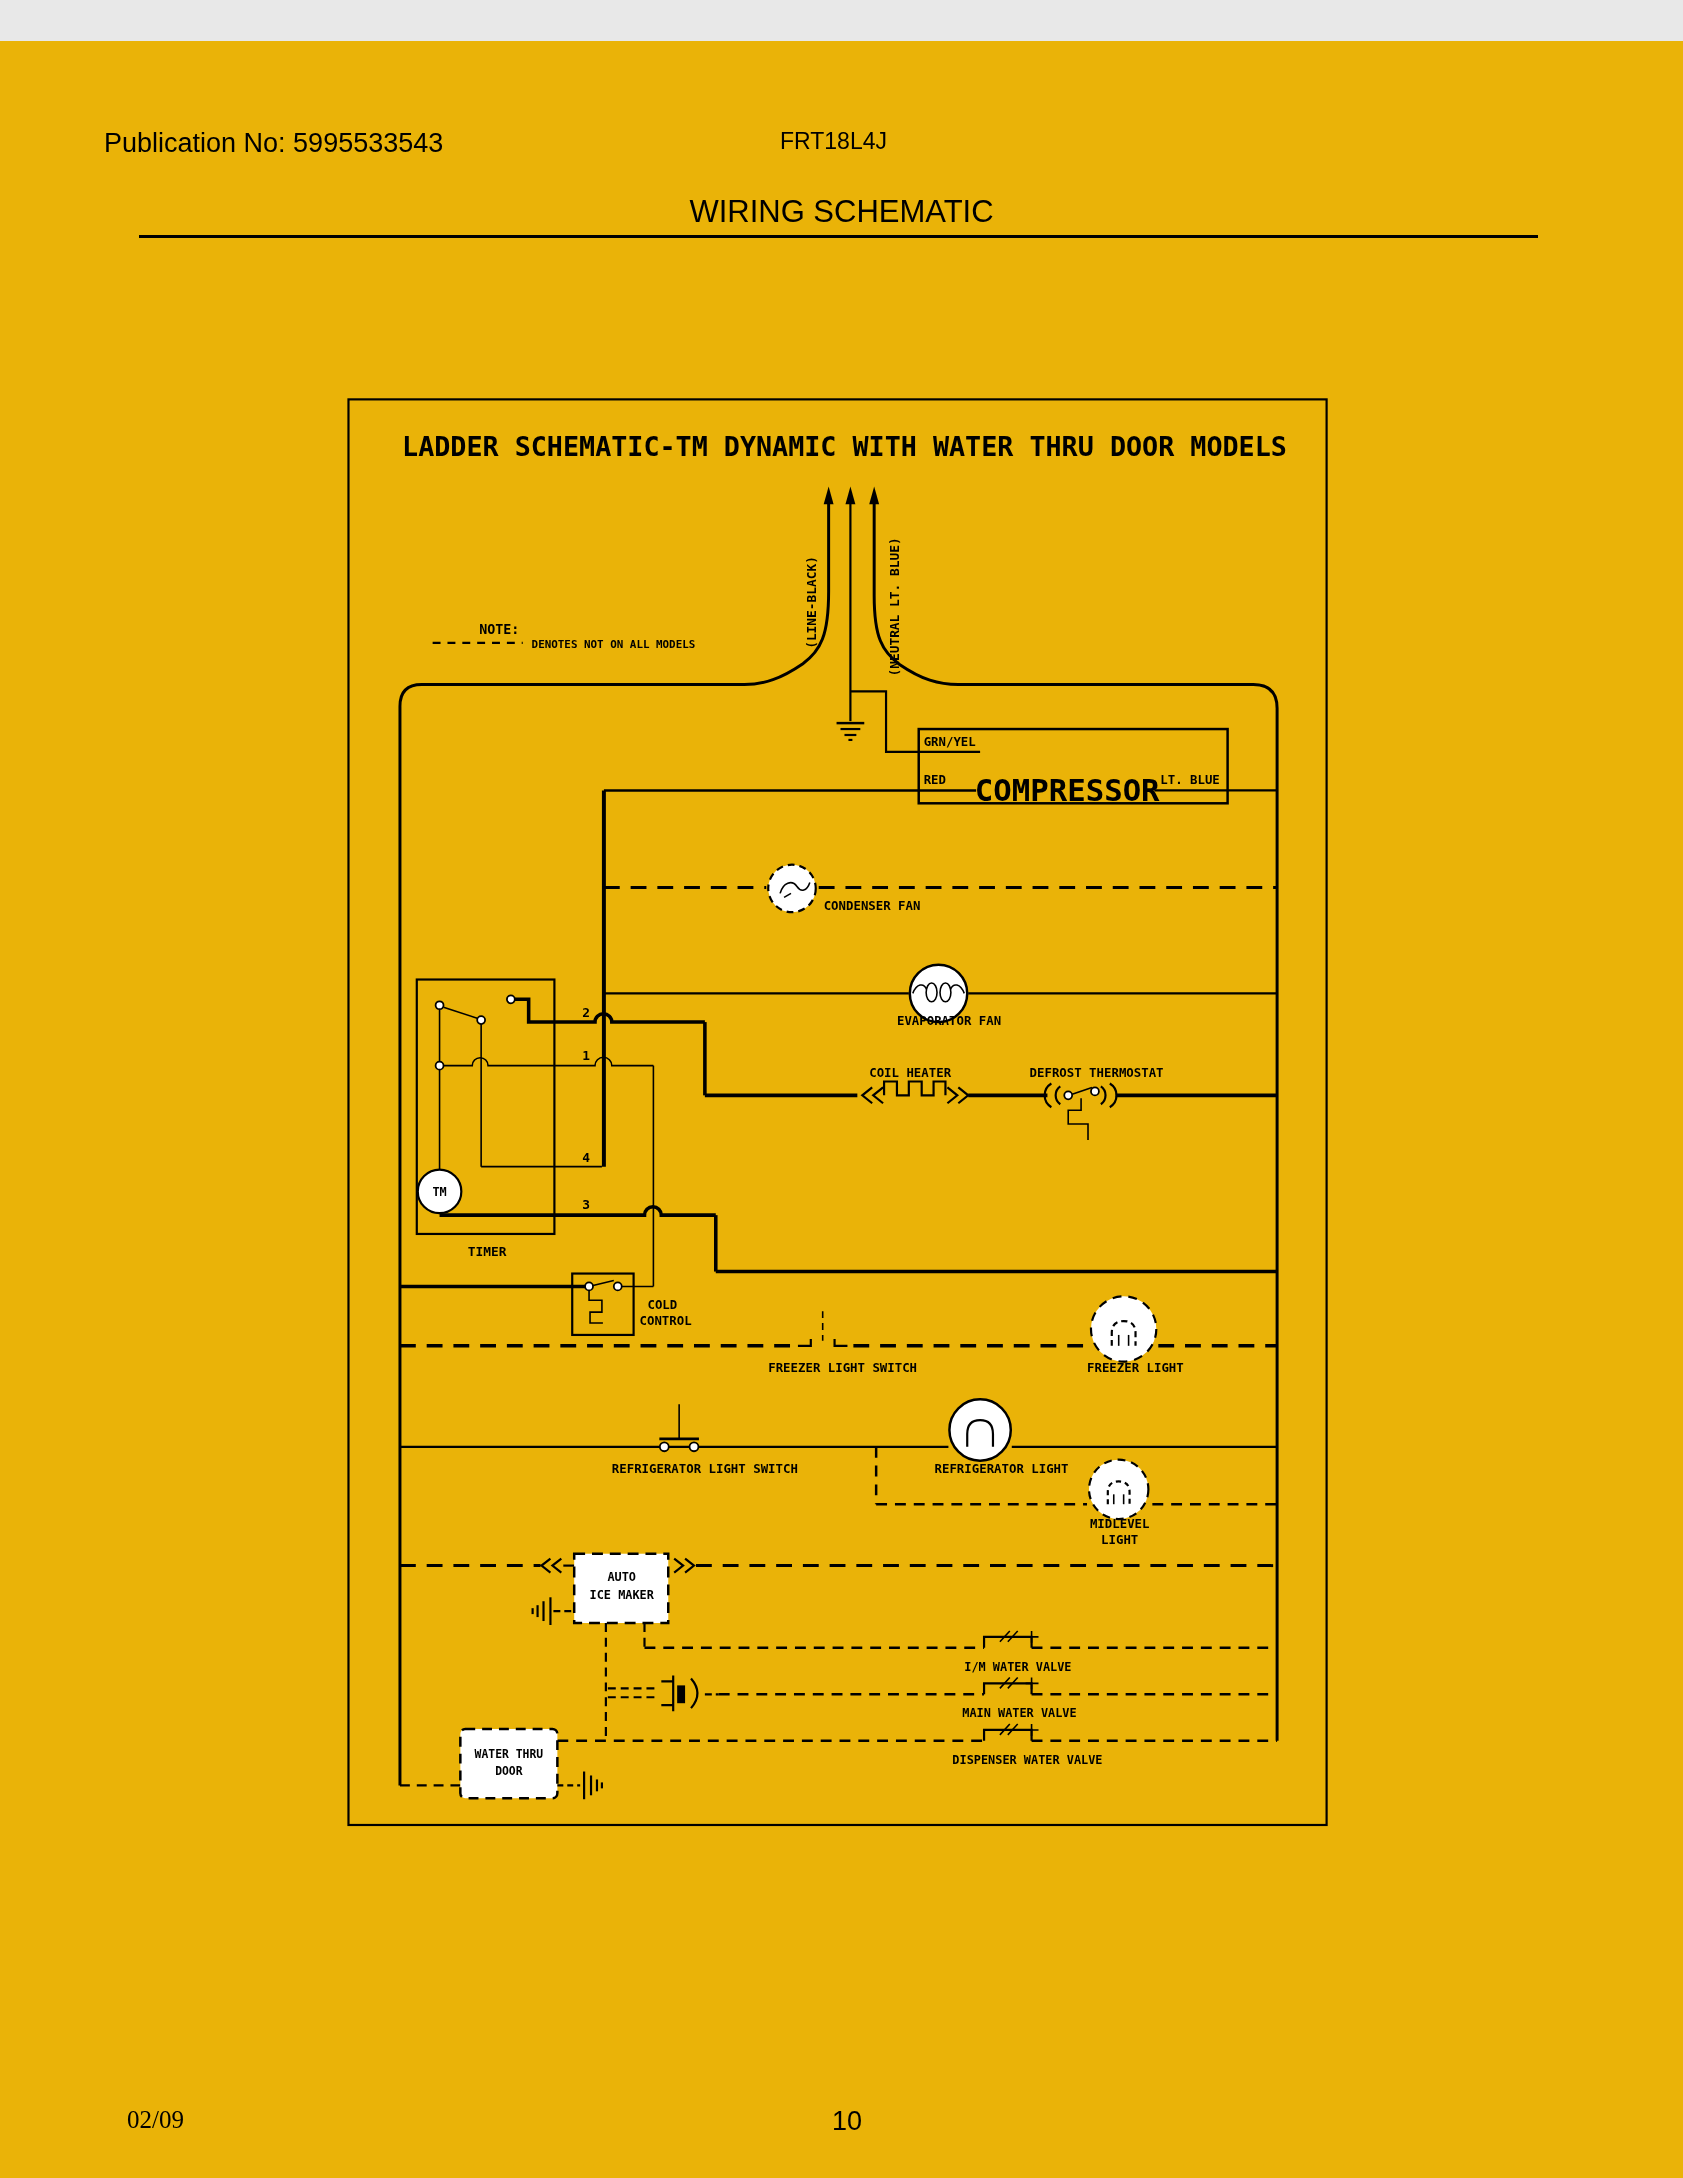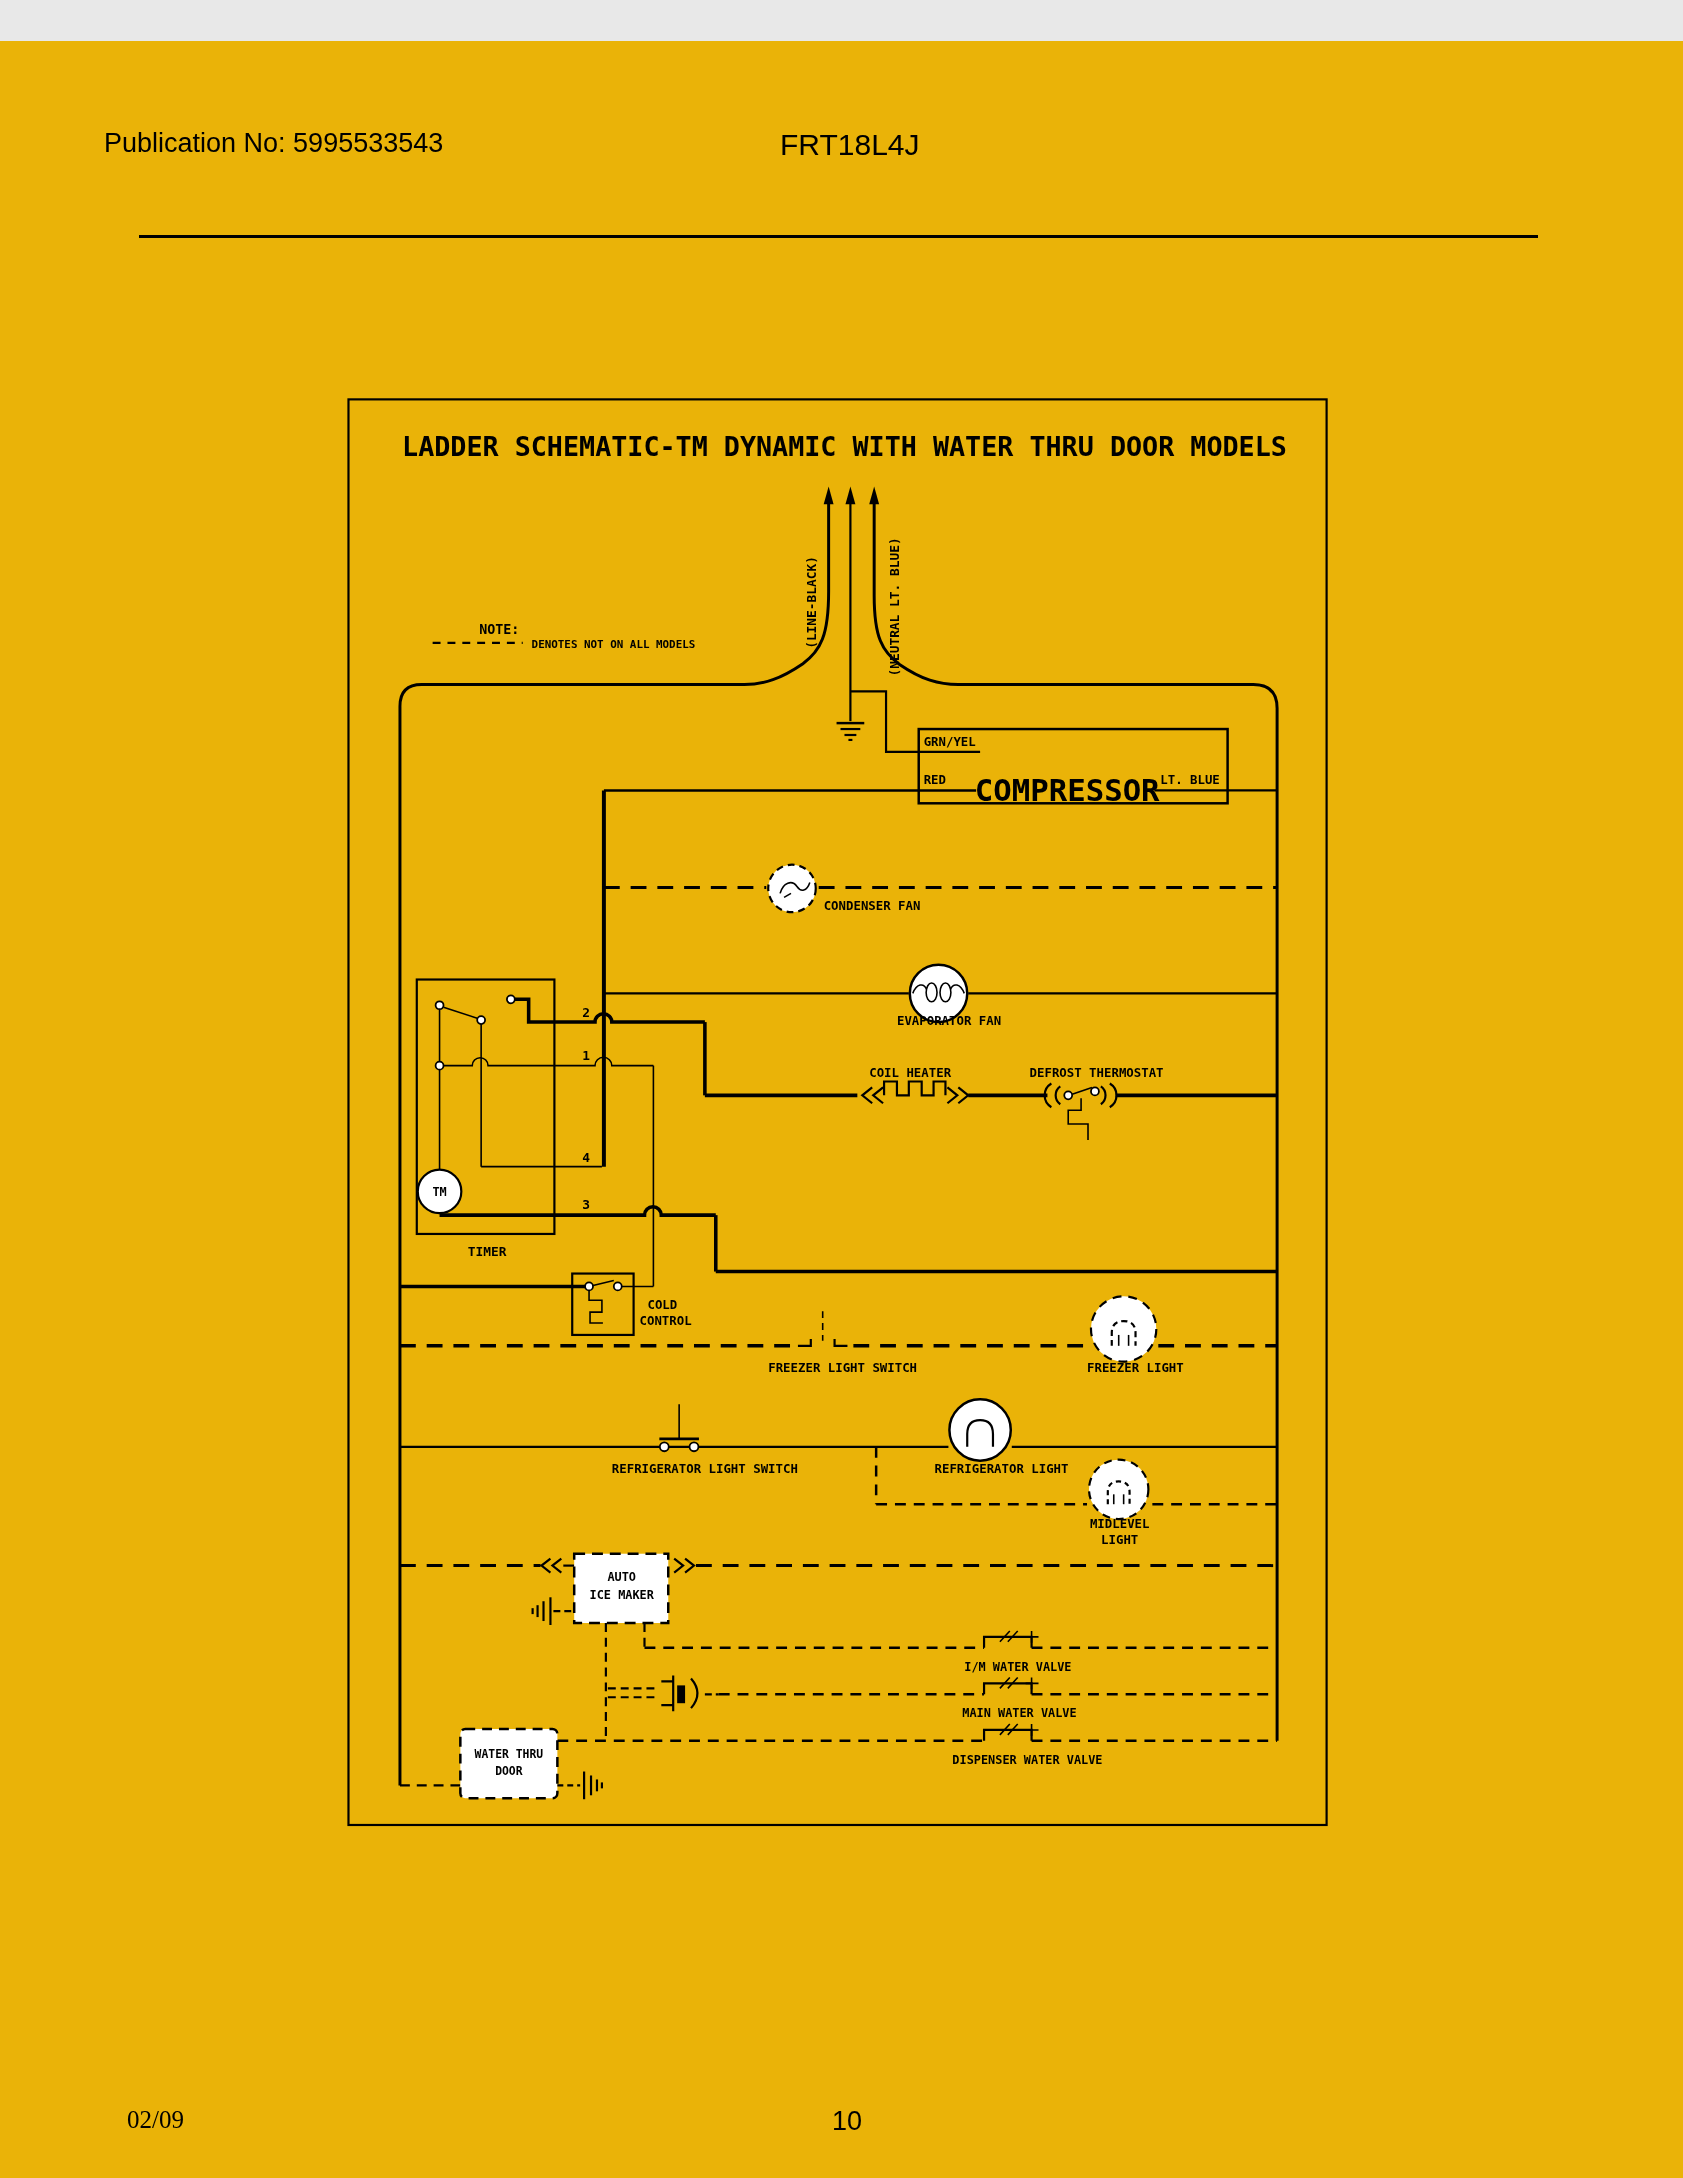--- a/index.html
+++ b/index.html
@@ -1,19 +1,19 @@
 <!DOCTYPE html>
 <html><head>
 <meta charset="utf-8">
 <style>
   html,body{margin:0;padding:0;background:#e8e8e8;}
   .page{position:relative;width:1683px;height:2178px;background:#eab308;overflow:hidden;
         font-family:"Liberation Sans", sans-serif;color:#000;margin-top:41px;}
   .hdr-pub{position:absolute;left:104px;top:87px;font-size:27px;}
-  .hdr-model{position:absolute;left:780px;top:87px;font-size:30px;text-align:right;}
+  .hdr-model{position:absolute;left:780px;top:87px;font-size:23px;text-align:right;}
   .hdr-title{position:absolute;left:0;top:153px;width:1683px;text-align:center;font-size:31px;}
   .hdr-rule{position:absolute;left:139px;top:194px;width:1399px;height:3px;background:#000;}
   .ftr-date{position:absolute;left:127px;top:2065px;font-size:25px;font-family:Liberation Serif, serif;}
   .ftr-page{position:absolute;left:832px;top:2065px;font-size:27px;}
   svg.schem{position:absolute;left:0;top:0;width:1683px;height:2178px;}
   svg.schem text{font-family:"DejaVu Sans Mono", monospace;font-weight:bold;fill:#000;}
   .w15{stroke:#000;stroke-width:1.6;fill:none;}
   .w2{stroke:#000;stroke-width:2.2;fill:none;}
   .w25{stroke:#000;stroke-width:2.5;fill:none;}
   .w3{stroke:#000;stroke-width:3;fill:none;}
@@ -25,20 +25,21 @@
   .dot{fill:#fff;stroke:#000;stroke-width:1.8;}
   .mask{fill:#fff;}
 </style>
 </head>
 <body>
 
 <div class="page">
 
   <div class="hdr-pub">Publication No: 5995533543</div>
   <div class="hdr-model">FRT18L4J</div>
+  <div class="hdr-title">WIRING SCHEMATIC</div>
   <div class="hdr-rule"></div>
 
   <svg class="schem" viewBox="0 0 1700 2200">
 
     <rect x="352" y="362" width="988" height="1440" class="w2"></rect>
     <text x="853" y="419" font-size="27" text-anchor="middle">LADDER SCHEMATIC-TM DYNAMIC WITH WATER THRU DOOR MODELS</text>
 
     <g>
       <text x="484" y="599" font-size="13.5">NOTE:</text>
       <line x1="437" y1="608" x2="528" y2="608" class="w2" stroke-dasharray="8 7"></line>

